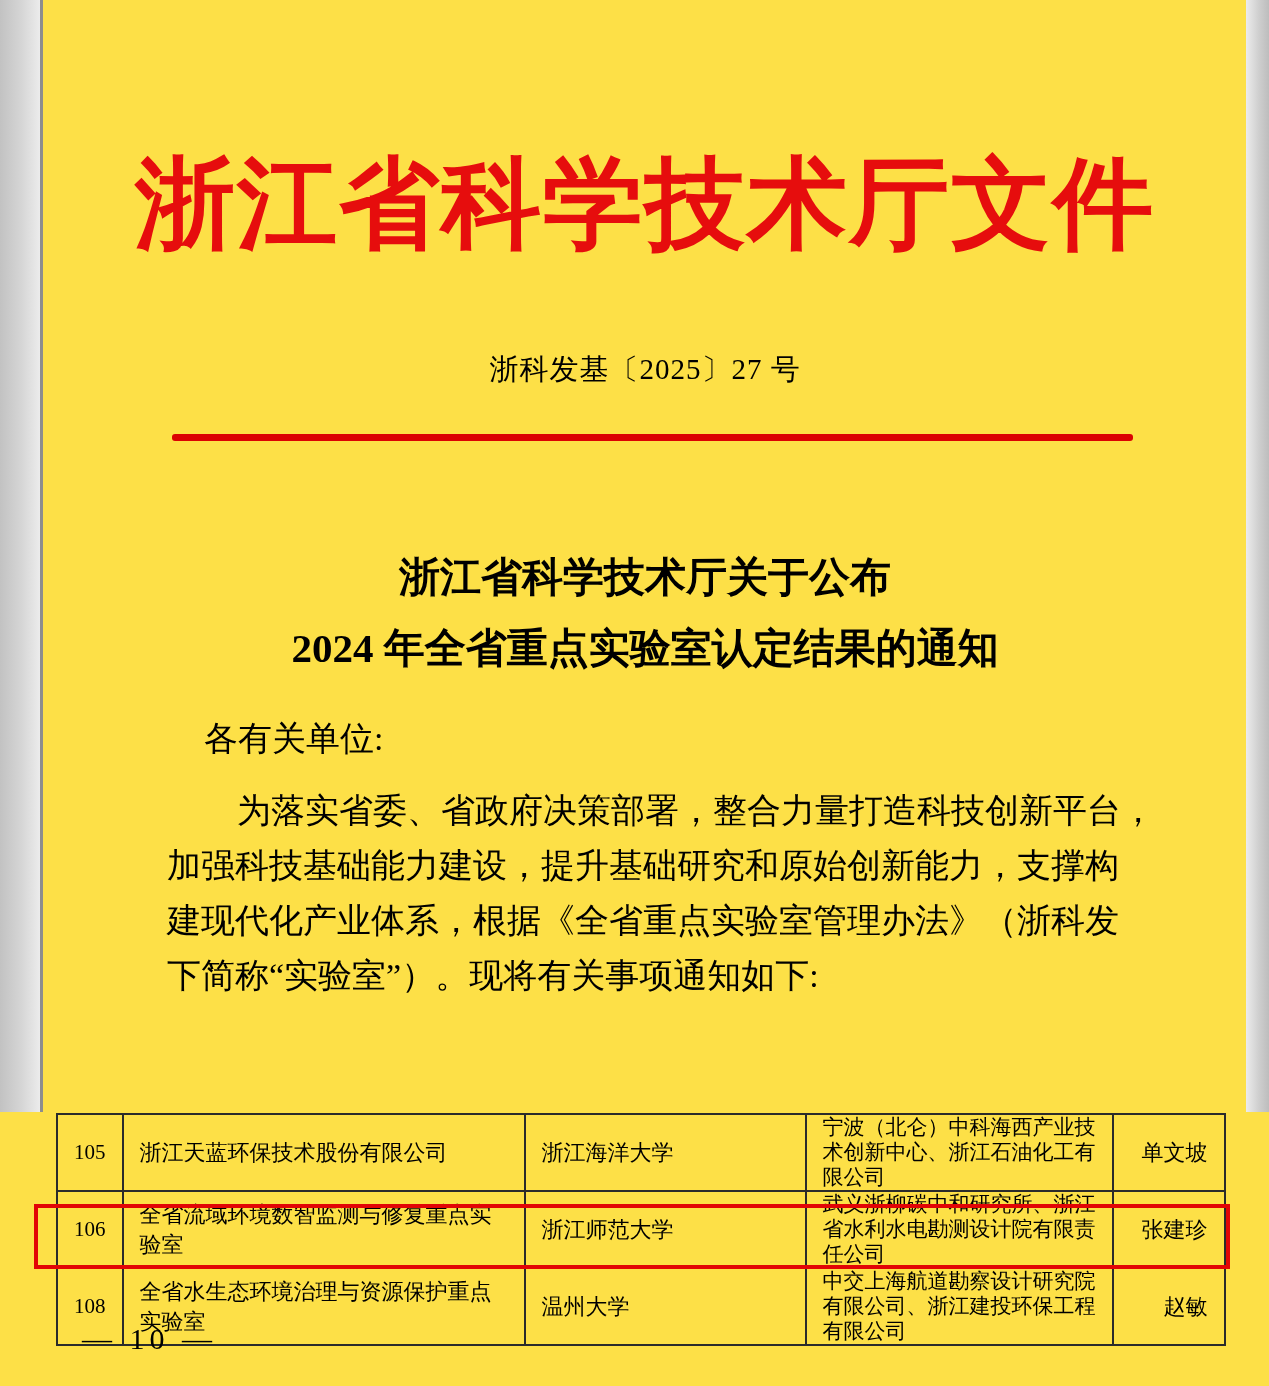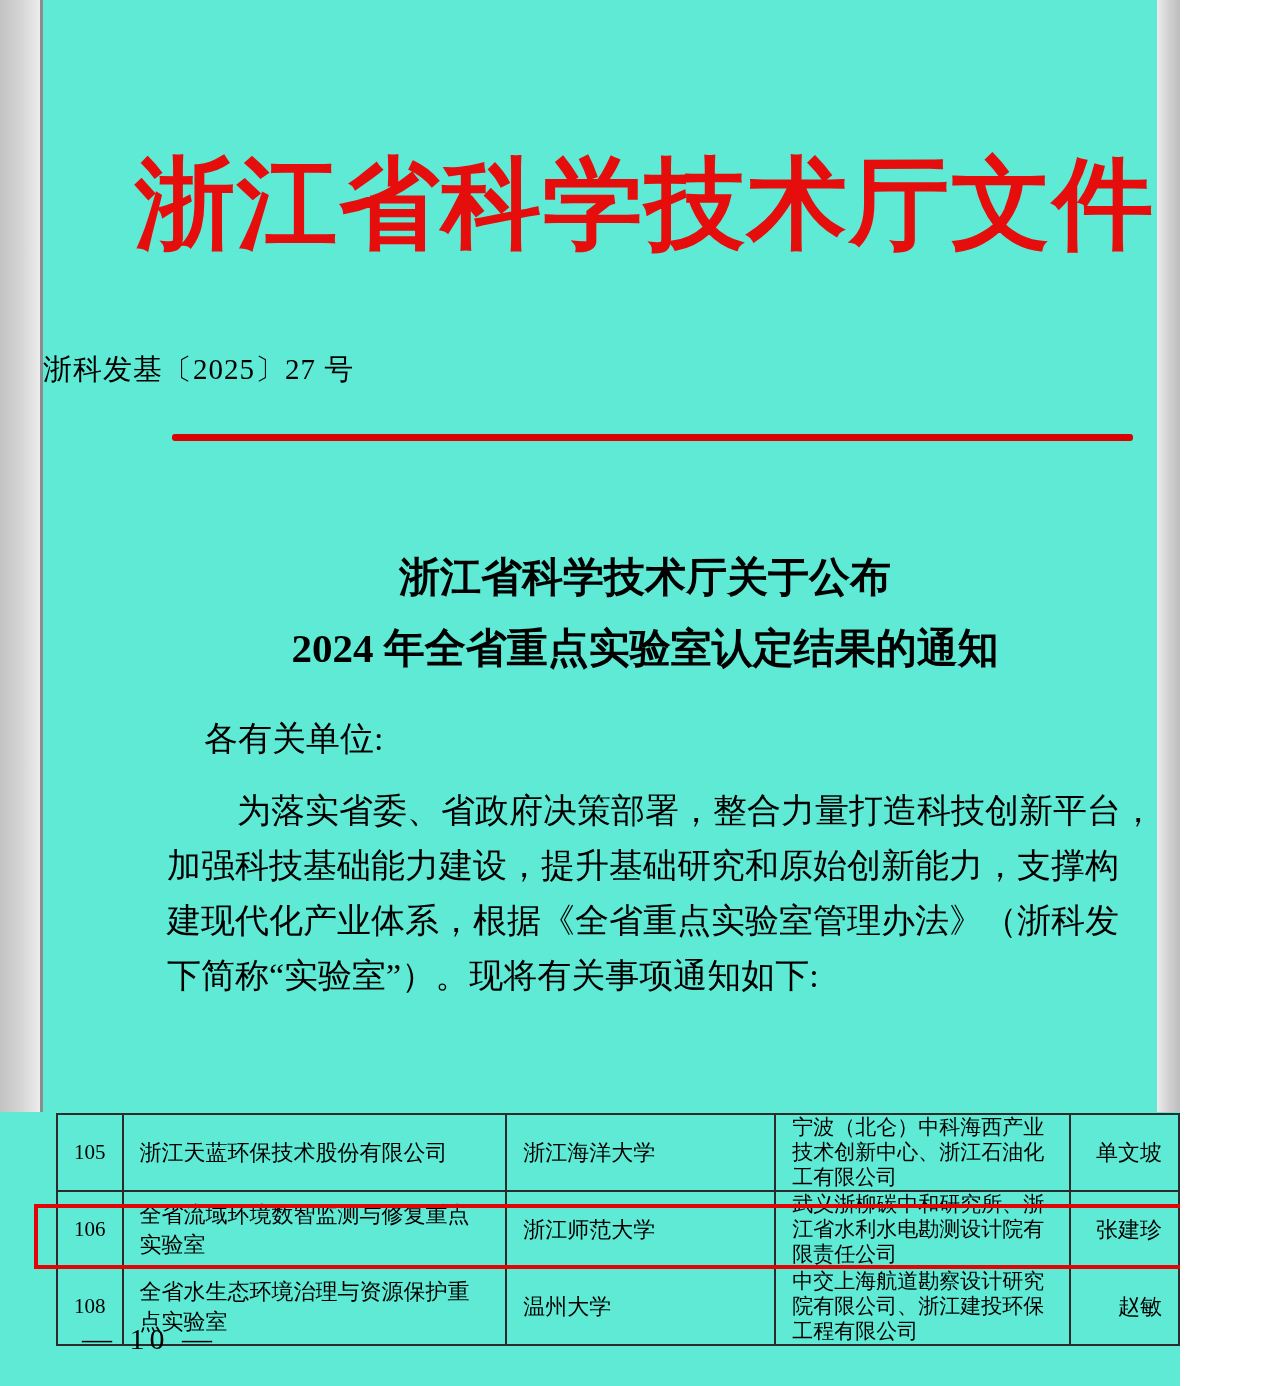--- a/index.html
+++ b/index.html
@@ -1,40 +1,40 @@
 <!DOCTYPE html>
 <html><head>
 <meta charset="utf-8">
 <style>
   html,body { margin:0; padding:0; }
   body {
     width:1269px; height:1386px; background:#ffffff;
     font-family:"Liberation Serif","DejaVu Serif",serif;
     color:#000;
   }
-  .stage { position:relative; width:1180px; height:1386px; overflow:hidden; background:#5eead4; }
+  .stage { position:relative; width:1269px; height:1386px; overflow:hidden; background:#fde047; }
 
   .edge-left {
     position:absolute; left:0; top:0; width:40px; height:1112px;
     background:linear-gradient(90deg,#c2c2c2 0%,#d6d6d6 55%,#ececec 100%);
     border-right:3px solid #8d8d8d;
   }
   .edge-right {
     position:absolute; right:0; top:0; width:23px; height:1112px;
     background:linear-gradient(90deg,#ececec 0%,#cfcfcf 55%,#bdbdbd 100%);
   }
 
   .agency-title {
     position:absolute; left:43px; width:1204px; top:138px;
     text-align:center; font-size:100px; font-weight:bold;
     color:#e60d0d; letter-spacing:2px; white-space:nowrap;
   }
   .doc-number {
     position:absolute; left:43px; width:1204px; top:350px;
-    font-size:29px; letter-spacing:1px;
+    text-align:center; font-size:29px; letter-spacing:1px;
   }
   .red-rule {
     position:absolute; left:172px; top:434px; width:961px; height:7px;
     background:#db0202; border-radius:3px;
   }
   .notice-title { position:absolute; left:43px; width:1204px; text-align:center;
     font-size:41px; font-weight:bold; white-space:nowrap;margin-top:20px; }
   .notice-line1 { top:530px; }
   .notice-line2 { top:601px; }
 

